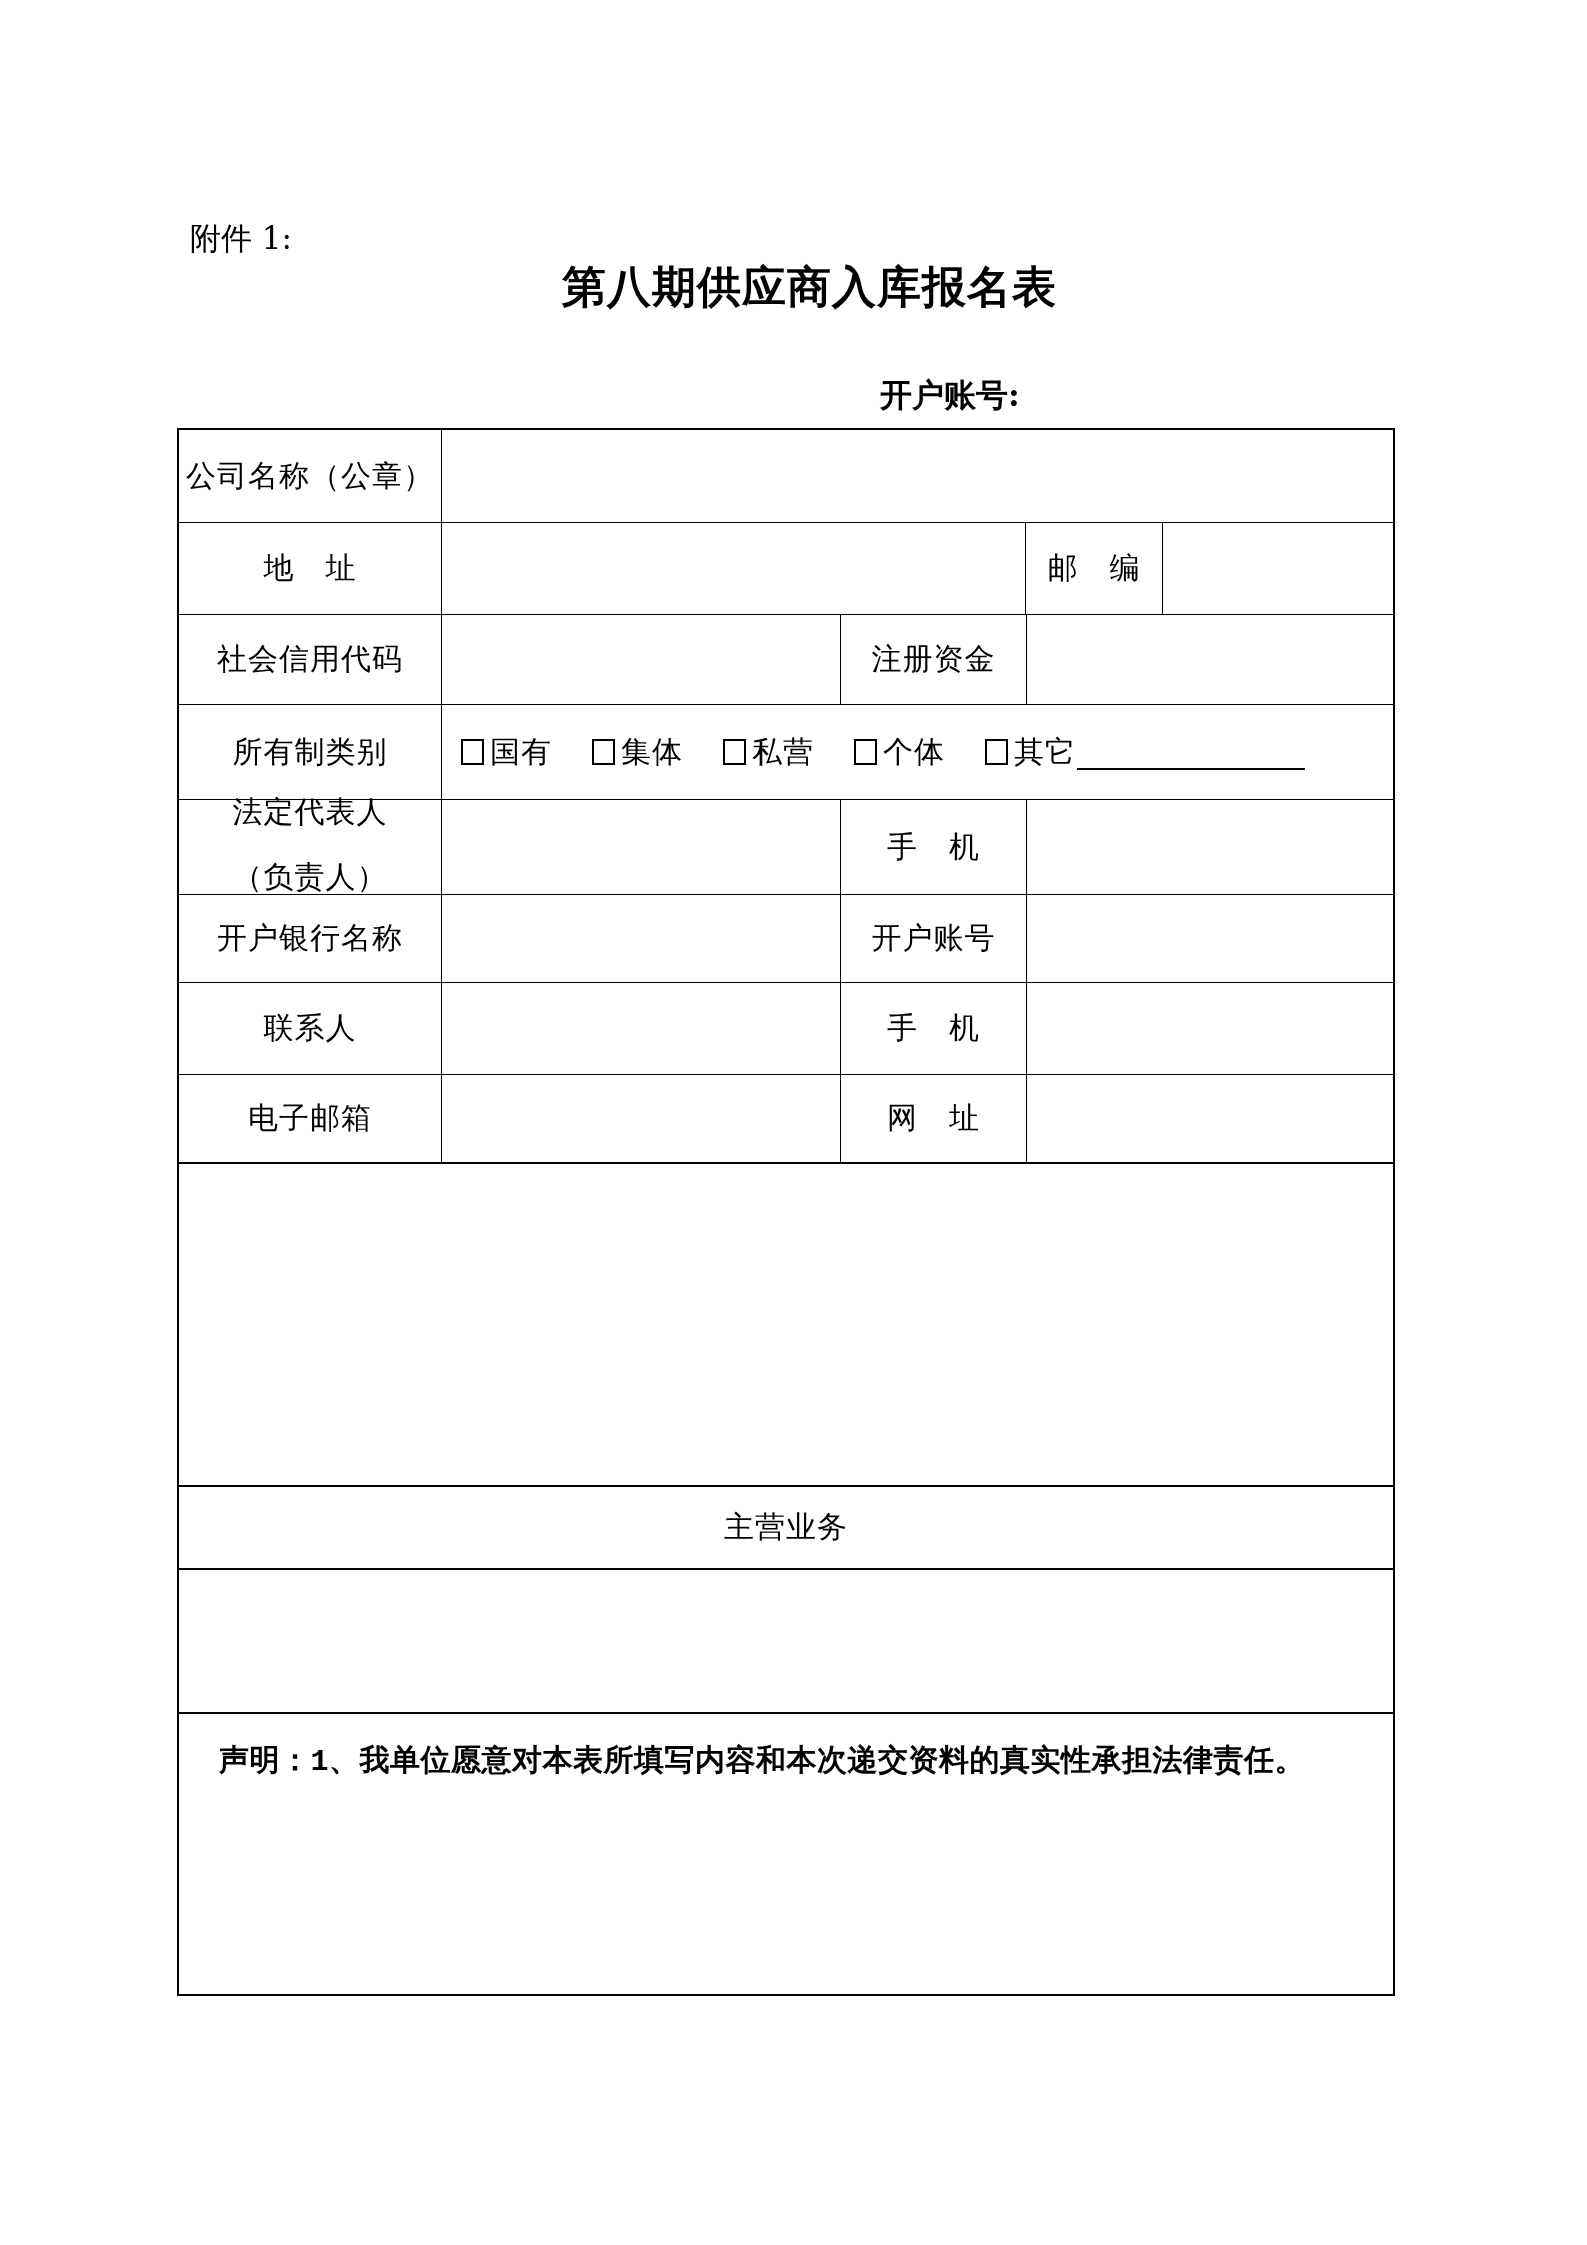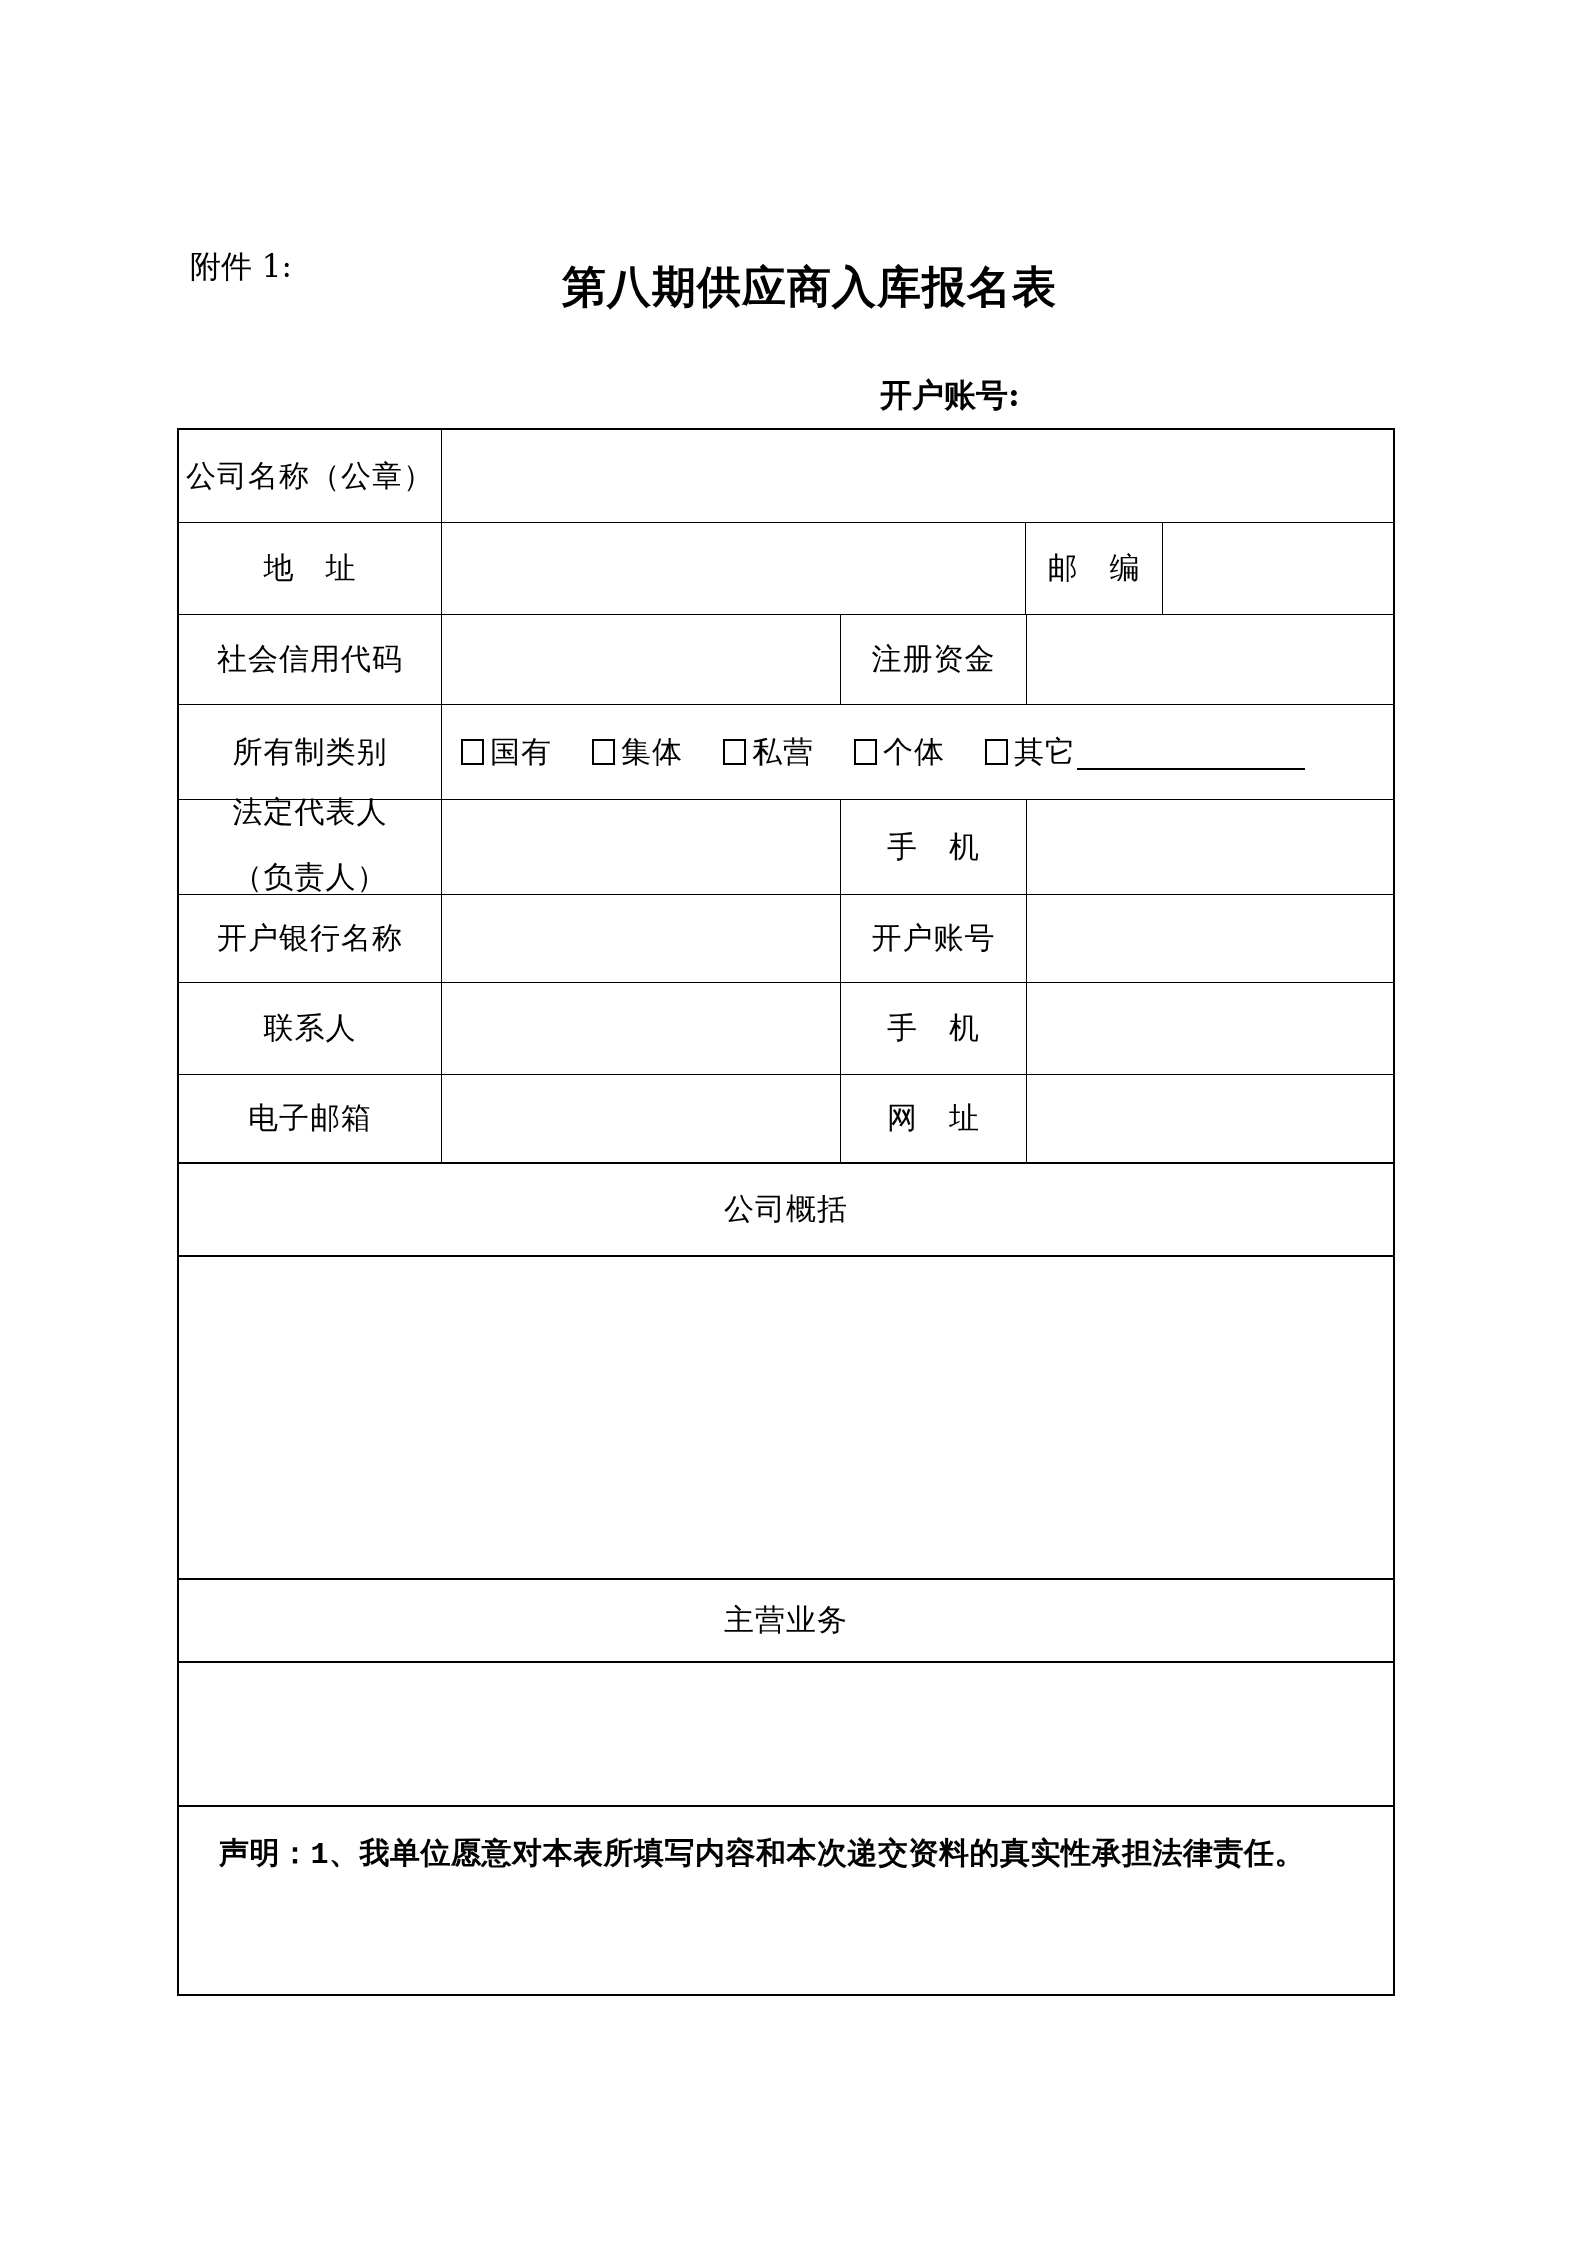--- a/index.html
+++ b/index.html
@@ -6,21 +6,20 @@
   .page {
     position:relative;
     width:1587px; height:2245px;
     background:#ffffff;
     font-family:"DejaVu Serif","Liberation Serif",serif;
     color:#000000;
   }
   .attachment {
     position:absolute; left:190px; top:218px;
     font-size:31px;
-    margin-top:28px;
   }
   .title {
     position:absolute; left:16px; top:258px; width:100%;
     text-align:center; font-size:44px; font-weight:bold;
     letter-spacing:1px;
   }
   .fill-date {
     position:absolute; left:880px; top:374px;
     font-size:32px; font-weight:bold;
   }
@@ -157,23 +156,20 @@
       <div class="cell fill end"></div>
     </div>
 
     <div class="row thick" style="height:89px">
       <div class="cell w-label">电子邮箱</div>
       <div class="cell w-val1"></div>
       <div class="cell w-label2">网　址</div>
       <div class="cell fill end"></div>
     </div>
 
-    <div class="row thick" style="height:93px">
-      <div class="cell fill end sect">公司概括</div>
-    </div>
 
     <div class="row thick" style="height:323px">
       <div class="cell fill end"></div>
     </div>
 
     <div class="row thick" style="height:83px">
       <div class="cell fill end sect">主营业务</div>
     </div>
 
     <div class="row thick" style="height:144px">

